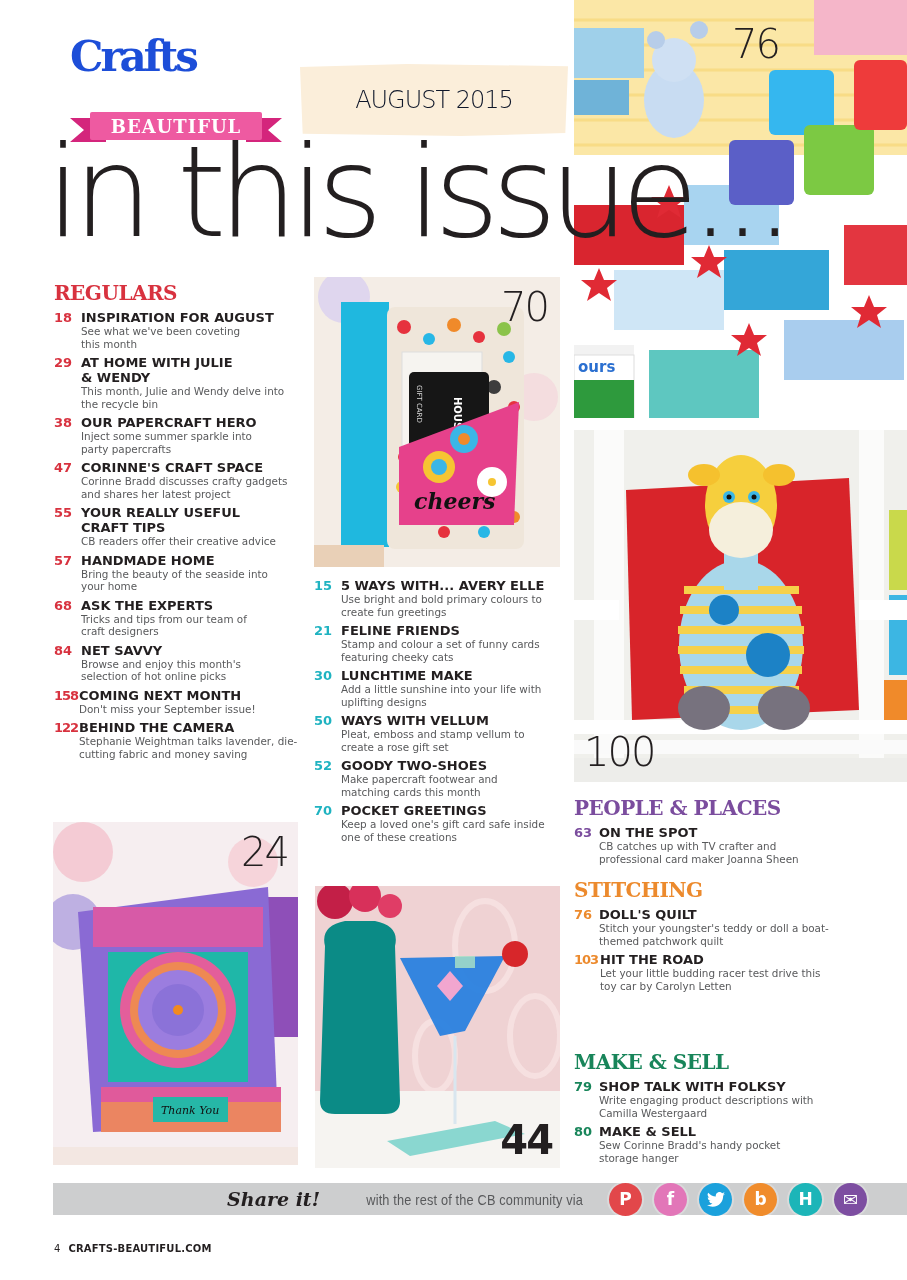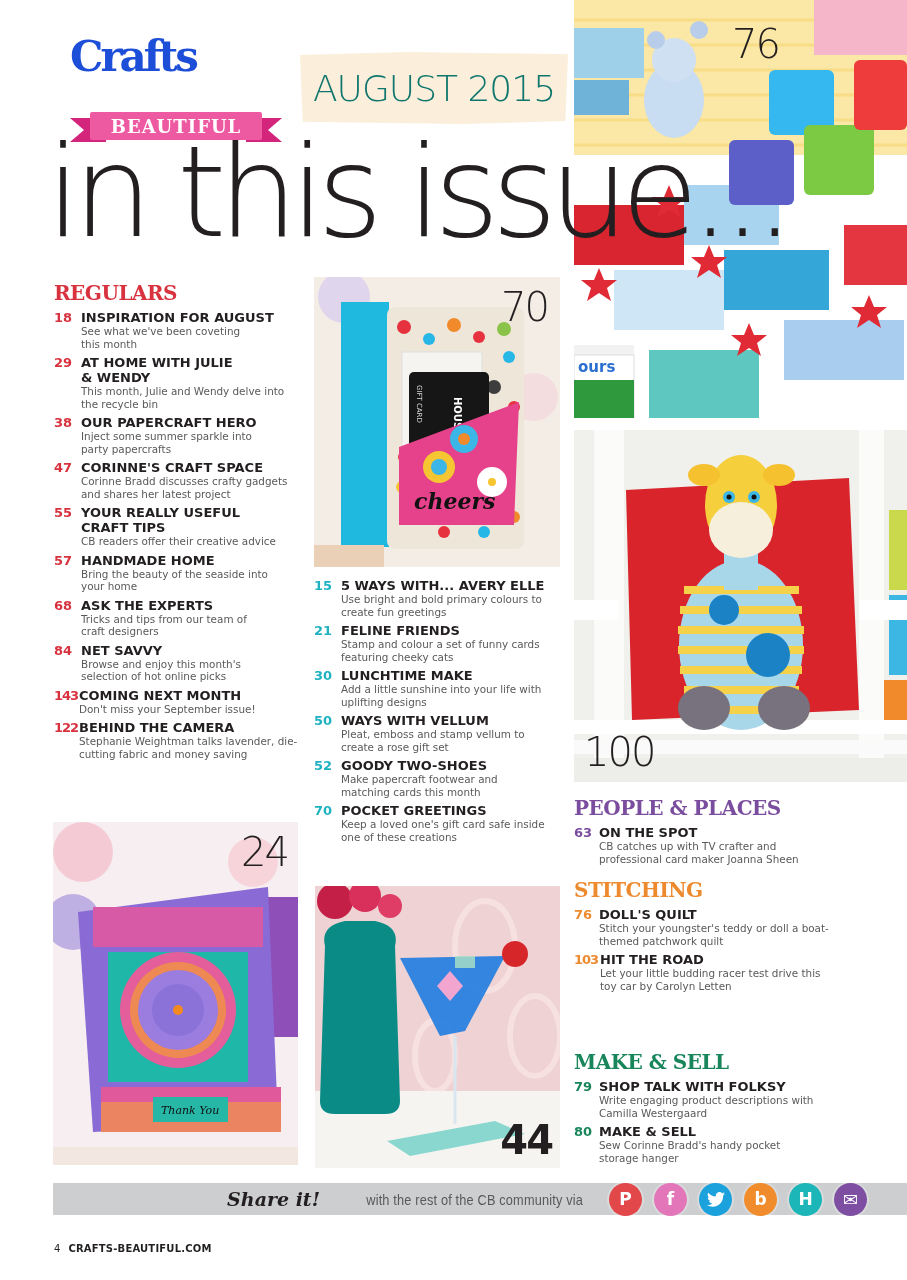--- a/index.html
+++ b/index.html
@@ -22,26 +22,26 @@
   .logo-ribbon .tail-l { left: 0; clip-path: polygon(0 0,100% 0,100% 100%,0 100%,14px 50%); }
   .logo-ribbon .tail-r { right: 0; clip-path: polygon(0 0,100% 0,calc(100% - 14px) 50%,100% 100%,0 100%); }
   .logo-ribbon .band {
     position: absolute; left: 20px; right: 20px; top: 2px; height: 28px;
     background: #ee5aa1; border-radius: 2px;
     display: flex; align-items: center; justify-content: center;
     font-family: "DejaVu Serif", serif; font-weight: bold; color: #fff;
     font-size: 18px; letter-spacing: 1px;
   }
   .issue-date {
-    position: absolute; left: 300px; top: 52px; width: 268px; height: 72px;
+    position: absolute; left: 300px; top: 64px; width: 268px; height: 72px;
     background: #fbeeda;
     clip-path: polygon(0 4%, 40% 0, 100% 3%, 99% 96%, 60% 100%, 1% 97%);
     display: flex; align-items: center; justify-content: center;
     font-family: "DejaVu Sans", sans-serif; font-weight: 200;
-    font-size: 36px; color: #0f766e; letter-spacing: -1px;
+    font-size: 24px; color: #0f172a; letter-spacing: -1px;
   }
   .page-heading {
     position: absolute; left: 46px; top: 130px;
     font-family: "DejaVu Sans", sans-serif; font-weight: 200;
     font-size: 126px; letter-spacing: -8px; line-height: 1; color: #231f20;
     z-index: 3; white-space: nowrap;
     -webkit-text-stroke: 0px;
   }
 
   
@@ -374,21 +374,21 @@
       </div>
   </div>
   <div class="entry">
     <div class="pg">84</div>
     <div class="body">
         <div class="title">Net savvy</div>
     <div class="desc" style="width:190px">Browse and enjoy this month's selection of hot online picks</div>
       </div>
   </div>
   <div class="entry">
-    <div class="pg w3">143</div>
+    <div class="pg w3">158</div>
     <div class="body">
         <div class="title">Coming next month</div>
     <div class="desc">Don't miss your September issue!</div>
       </div>
   </div>
   <div class="entry">
     <div class="pg w3">122</div>
     <div class="body">
         <div class="title">Behind the camera</div>
     <div class="desc">Stephanie Weightman talks lavender, die-cutting fabric and money saving</div>

